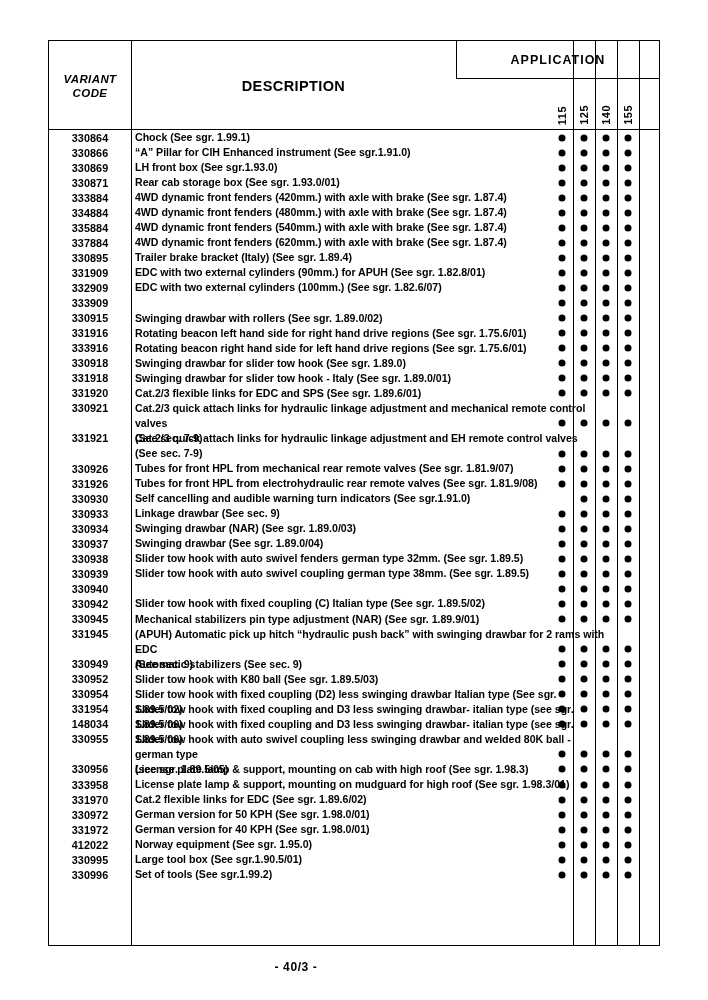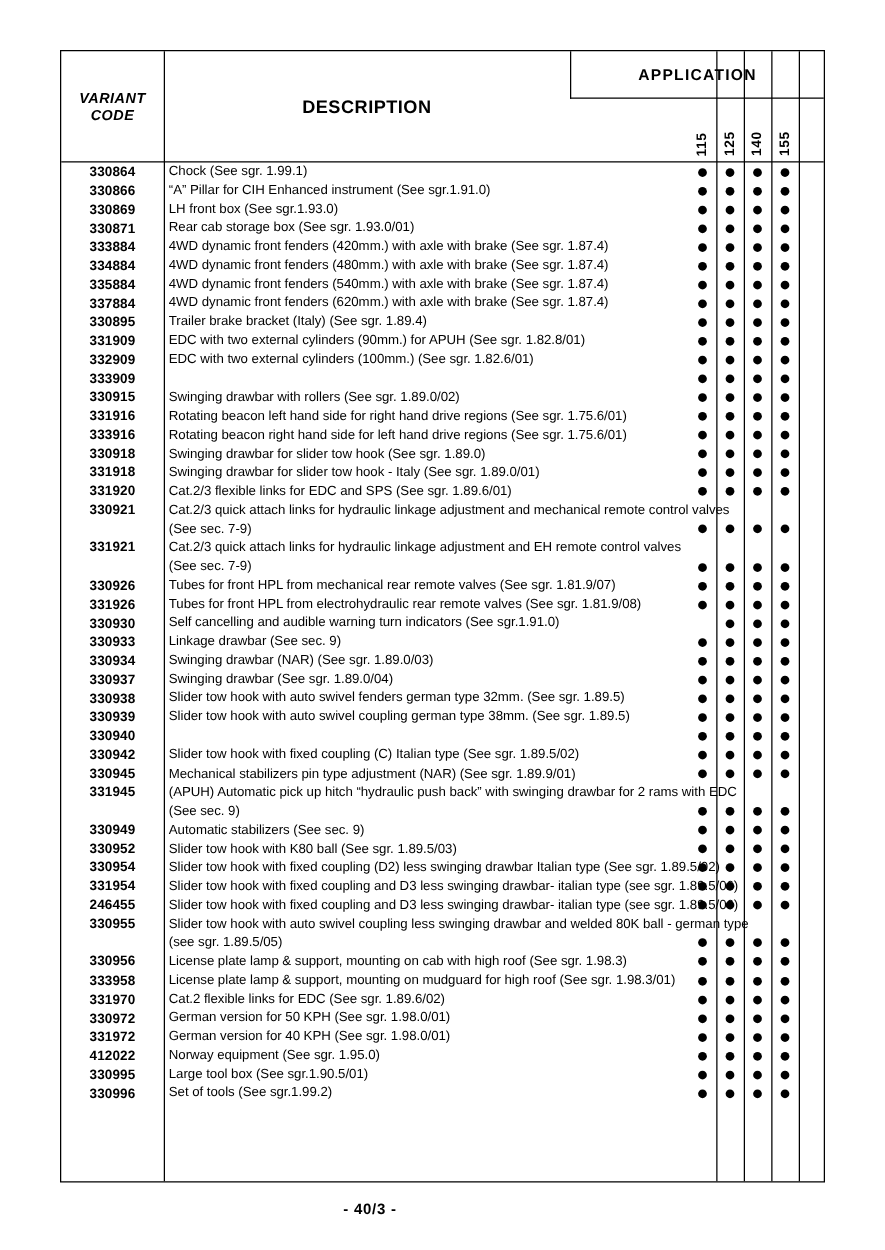--- a/index.html
+++ b/index.html
@@ -160,21 +160,21 @@
     font-weight: bold;
     font-size: 10.8px;
     letter-spacing: 0.1px;
   }
 
   .cell-desc {
     position: absolute;
     left: 86px;
     top: 0;
     width: 470px;
-    font-weight: normal;
+    font-weight: bold;
     font-size: 10.6px;
     line-height: 15.05px;
     letter-spacing: -0.02px;
     white-space: pre-line;
   }
 
   
   .marks {
     position: absolute;
     top: 0;
@@ -337,21 +337,21 @@
           <div class="cell-desc">EDC with two external cylinders (90mm.) for APUH (See sgr. 1.82.8/01)</div>
           <div class="marks">
             <div class="mark" style="left: 513px; top: 7.525px;"></div>
             <div class="mark" style="left: 535px; top: 7.525px;"></div>
             <div class="mark" style="left: 557px; top: 7.525px;"></div>
             <div class="mark" style="left: 579px; top: 7.525px;"></div>
           </div>
         </div>
         <div class="row">
           <div class="cell-code">332909</div>
-          <div class="cell-desc">EDC with two external cylinders (100mm.) (See sgr. 1.82.6/01)</div>
+          <div class="cell-desc">EDC with two external cylinders (100mm.) (See sgr. 1.82.6/07)</div>
           <div class="marks">
             <div class="mark" style="left: 513px; top: 7.525px;"></div>
             <div class="mark" style="left: 535px; top: 7.525px;"></div>
             <div class="mark" style="left: 557px; top: 7.525px;"></div>
             <div class="mark" style="left: 579px; top: 7.525px;"></div>
           </div>
         </div>
         <div class="row">
           <div class="cell-code">333909</div>
           <div class="marks">
@@ -596,21 +596,21 @@
           <div class="cell-code">331954</div>
           <div class="cell-desc">Slider tow hook with fixed coupling and D3 less swinging drawbar- italian type (see sgr. 1.89.5/06)</div>
           <div class="marks">
             <div class="mark" style="left: 513px; top: 7.525px;"></div>
             <div class="mark" style="left: 535px; top: 7.525px;"></div>
             <div class="mark" style="left: 557px; top: 7.525px;"></div>
             <div class="mark" style="left: 579px; top: 7.525px;"></div>
           </div>
         </div>
         <div class="row">
-          <div class="cell-code">246455</div>
+          <div class="cell-code">148034</div>
           <div class="cell-desc">Slider tow hook with fixed coupling and D3 less swinging drawbar- italian type (see sgr. 1.89.5/06)</div>
           <div class="marks">
             <div class="mark" style="left: 513px; top: 7.525px;"></div>
             <div class="mark" style="left: 535px; top: 7.525px;"></div>
             <div class="mark" style="left: 557px; top: 7.525px;"></div>
             <div class="mark" style="left: 579px; top: 7.525px;"></div>
           </div>
         </div>
         <div class="row tall">
           <div class="cell-code">330955</div>

